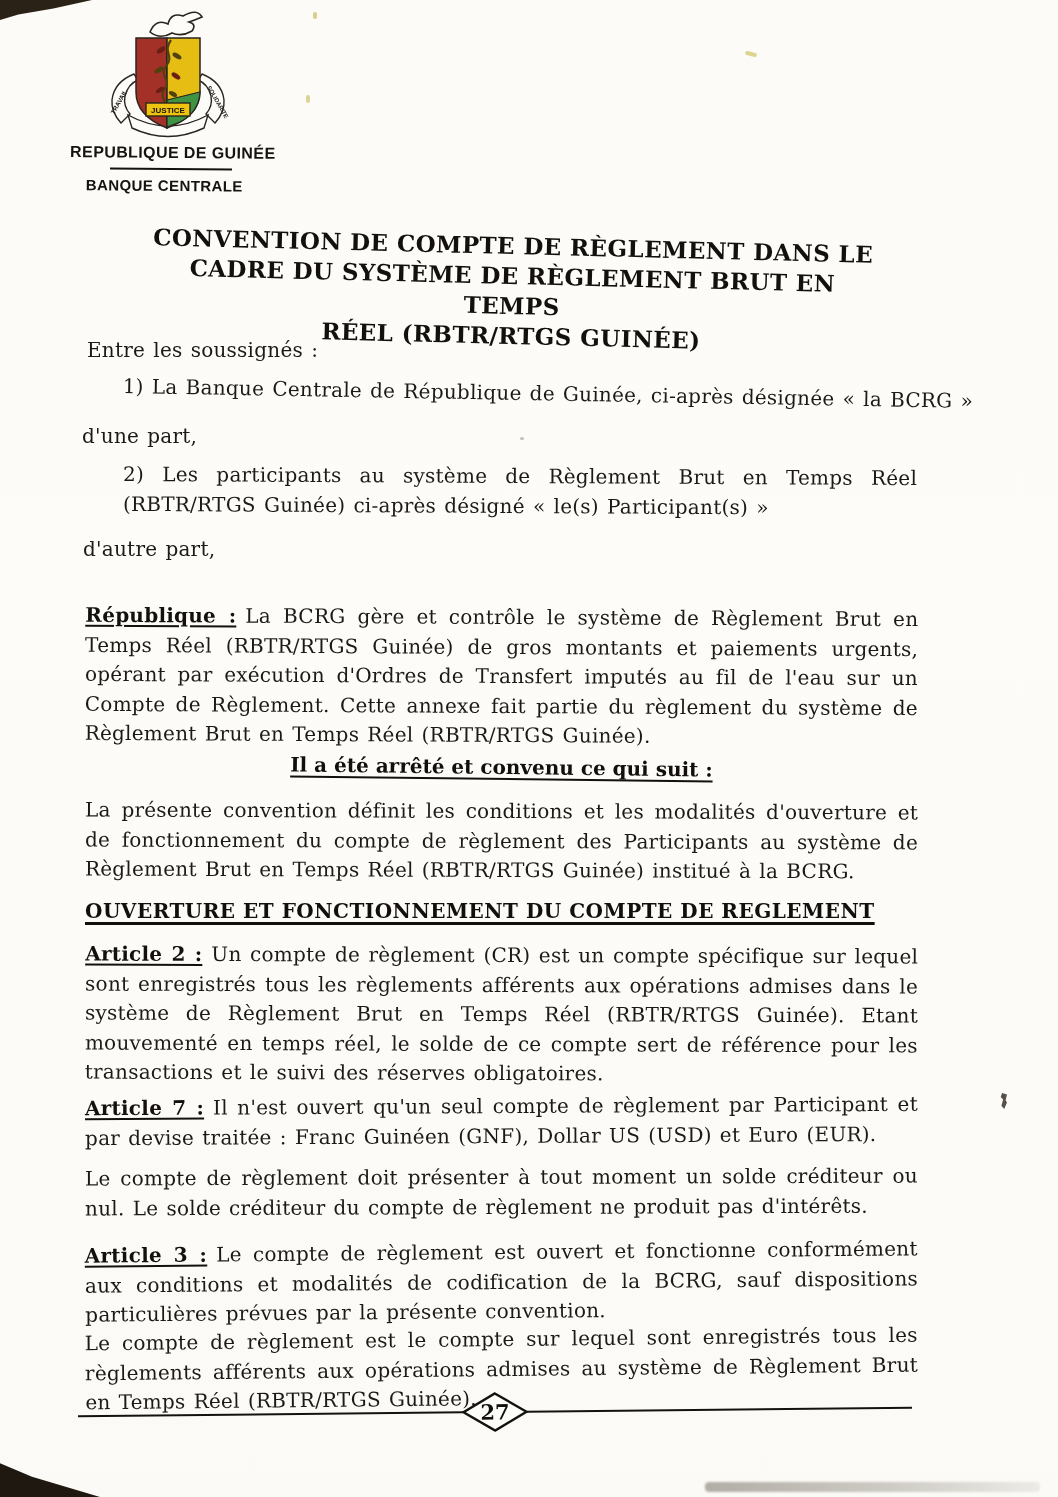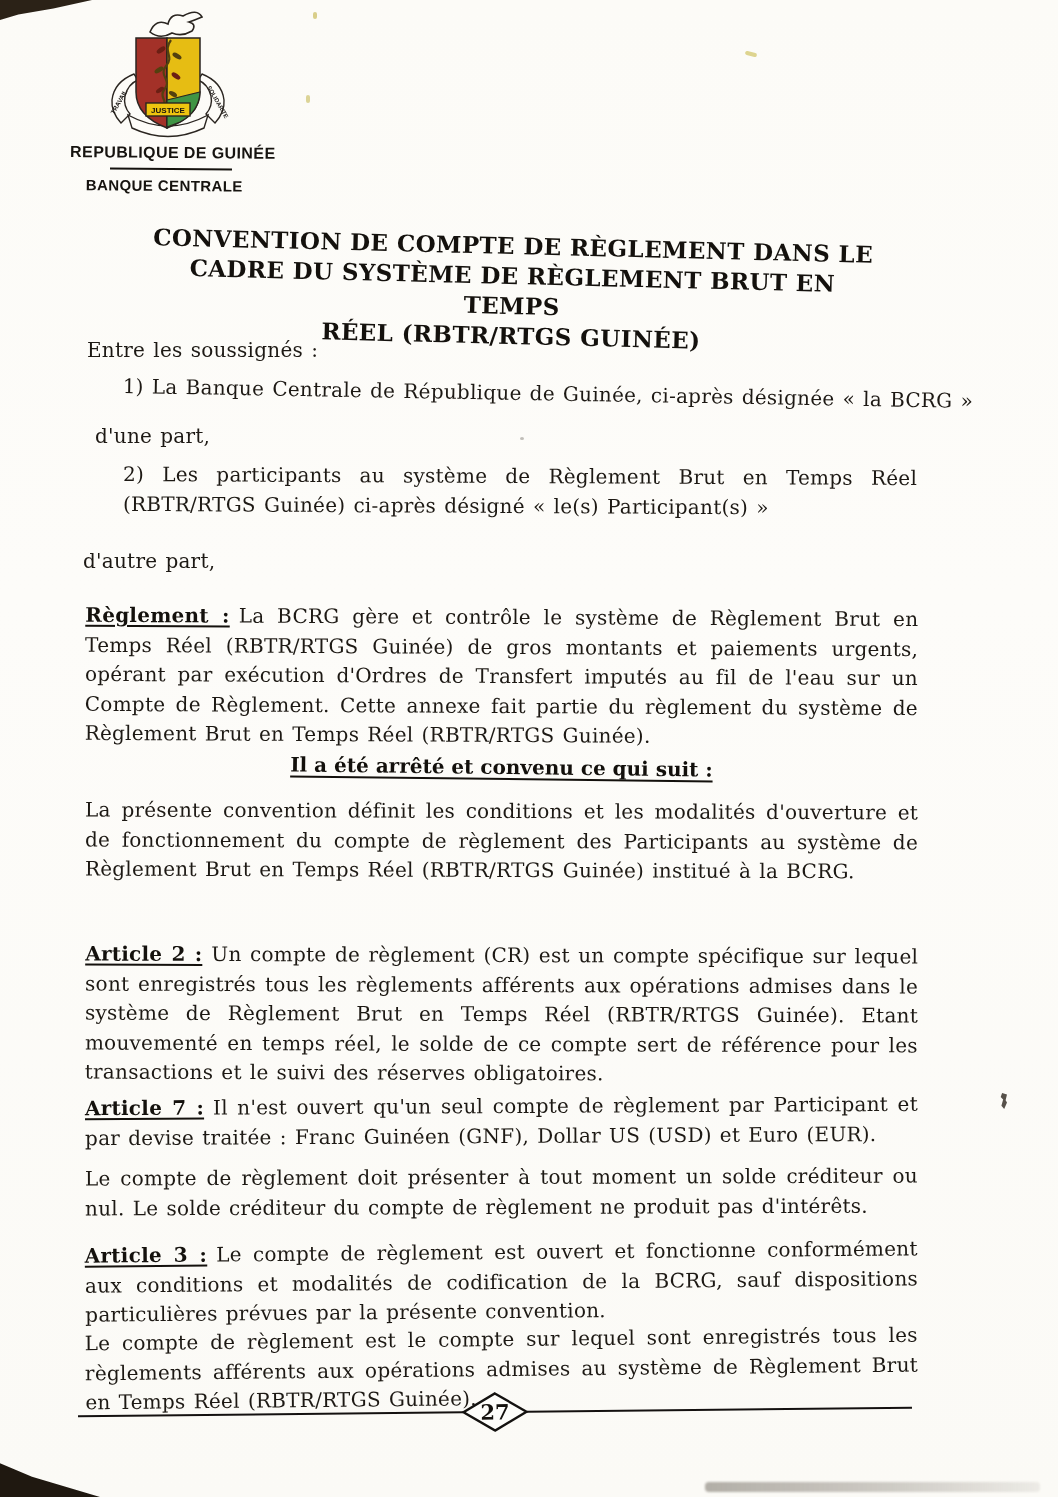--- a/index.html
+++ b/index.html
@@ -89,32 +89,33 @@
   </div>
 
   <div class="abs title-block">
     <div>CONVENTION DE COMPTE DE RÈGLEMENT DANS LE</div>
     <div>CADRE DU SYSTÈME DE RÈGLEMENT BRUT EN TEMPS</div>
     <div>RÉEL (RBTR/RTGS GUINÉE)</div>
   </div>
 
   <div class="abs body-txt" style="left:87px;top:336px;">Entre les soussignés :</div>
   <div class="abs body-txt nowrap" style="left:123px;top:372px;transform:rotate(1deg);transform-origin:left top;">1) La Banque Centrale de République de Guinée, ci-après désignée « la BCRG »</div>
-  <div class="abs body-txt" style="left:95px;top:422px;">d'une part,</div>
+  <div class="abs body-txt" style="left:82px;top:422px;">d'une part,</div>
   <div class="abs body-txt just" style="left:123px;top:462px;width:794px;transform:rotate(.3deg);">2) Les participants au système de Règlement Brut en Temps Réel (RBTR/RTGS Guinée) ci-après désigné « le(s) Participant(s) »</div>
-  <div class="abs body-txt" style="left:83px;top:535px;margin-top:12px;">d'autre part,</div>
+  <div class="abs body-txt" style="left:83px;top:535px;">d'autre part,</div>
 
   <div class="abs body-txt just" style="left:85px;top:603px;width:833px;transform:rotate(.3deg);">
-    <span class="lead">Règlement :</span><span>La BCRG gère et contrôle le système de Règlement Brut en Temps Réel (RBTR/RTGS Guinée) de gros montants et paiements urgents, opérant par exécution d'Ordres de Transfert imputés au fil de l'eau sur un Compte de Règlement. Cette annexe fait partie du règlement du système de Règlement Brut en Temps Réel (RBTR/RTGS Guinée).</span>
+    <span class="lead">République :</span><span>La BCRG gère et contrôle le système de Règlement Brut en Temps Réel (RBTR/RTGS Guinée) de gros montants et paiements urgents, opérant par exécution d'Ordres de Transfert imputés au fil de l'eau sur un Compte de Règlement. Cette annexe fait partie du règlement du système de Règlement Brut en Temps Réel (RBTR/RTGS Guinée).</span>
   </div>
 
   <div class="abs h-agreed">Il a été arrêté et convenu ce qui suit :</div>
 
   <div class="abs body-txt just" style="left:85px;top:797px;width:833px;transform:rotate(.2deg);">La présente convention définit les conditions et les modalités d'ouverture et de fonctionnement du compte de règlement des Participants au système de Règlement Brut en Temps Réel (RBTR/RTGS Guinée) institué à la BCRG.</div>
 
+  <div class="abs h-section">OUVERTURE ET FONCTIONNEMENT DU COMPTE DE REGLEMENT</div>
 
   <div class="abs body-txt just" style="left:85px;top:941px;width:833px;transform:rotate(.2deg);">
     <span class="lead">Article 2 :</span><span>Un compte de règlement (CR) est un compte spécifique sur lequel sont enregistrés tous les règlements afférents aux opérations admises dans le système de Règlement Brut en Temps Réel (RBTR/RTGS Guinée). Etant mouvementé en temps réel, le solde de ce compte sert de référence pour les transactions et le suivi des réserves obligatoires.</span>
   </div>
 
   <div class="abs body-txt just" style="left:85px;top:1092px;width:833px;transform:rotate(-.3deg);">
     <span class="lead">Article 7 :</span><span>Il n'est ouvert qu'un seul compte de règlement par Participant et par devise traitée : Franc Guinéen (GNF), Dollar US (USD) et Euro (EUR).</span>
   </div>
   <div class="abs body-txt just" style="left:85px;top:1163px;width:833px;transform:rotate(-.2deg);">Le compte de règlement doit présenter à tout moment un solde créditeur ou nul. Le solde créditeur du compte de règlement ne produit pas d'intérêts.</div>
 

